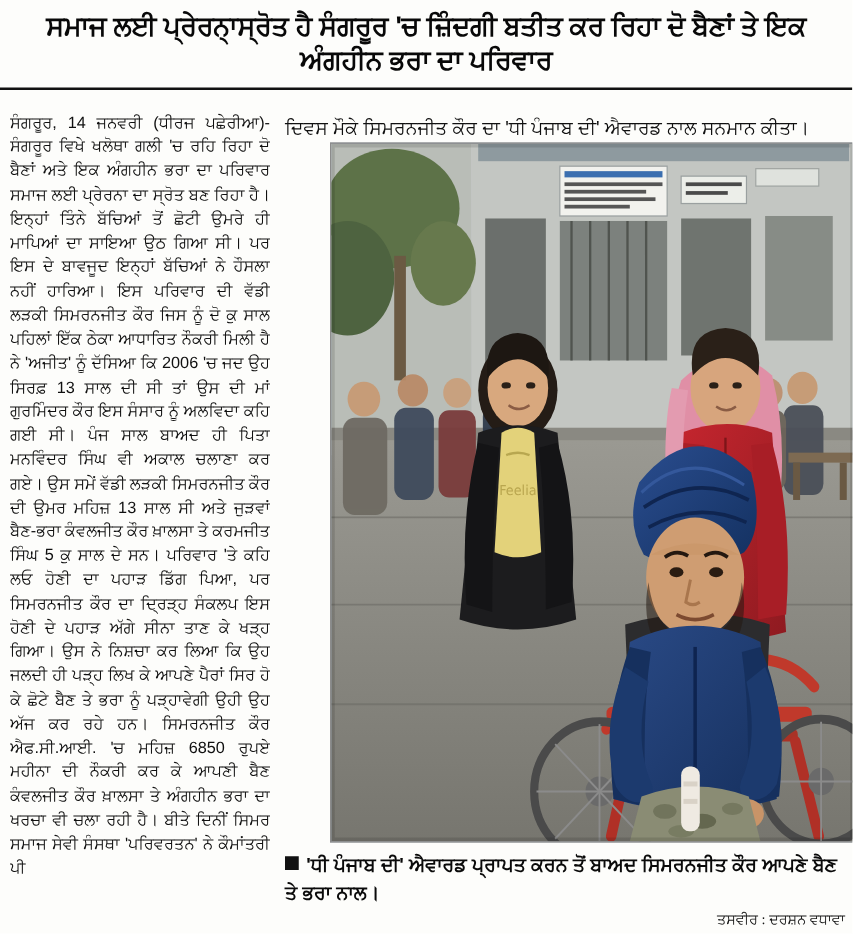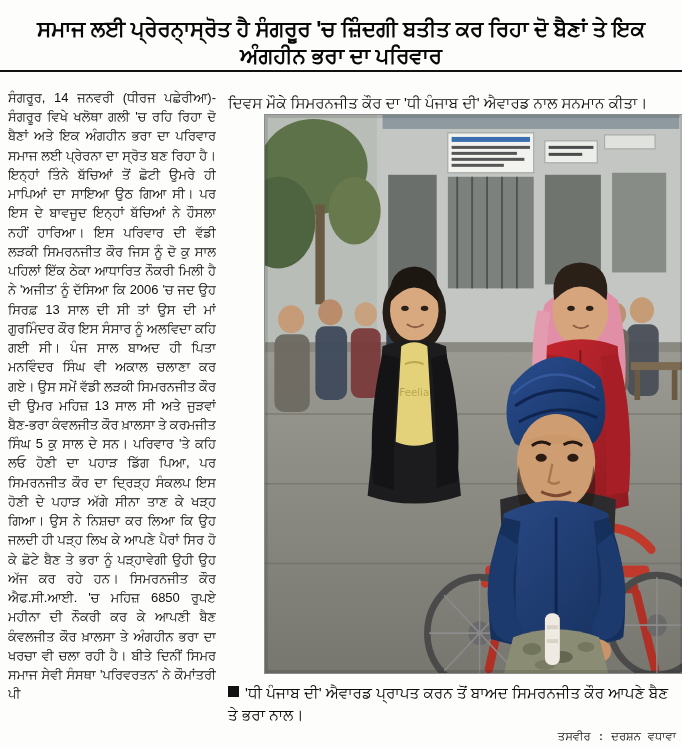--- a/index.html
+++ b/index.html
@@ -20,21 +20,21 @@
   }
   
   .headline-wrap {
     position: absolute;
     left: 0;
     top: 0;
     width: 682px;
     height: 72px;
     border-bottom: 2px solid #111;
     display: flex;
-    align-items: flex-end;
+    align-items: center;
     justify-content: center;
     padding: 0 6px;
     box-sizing: border-box;
   }
   .headline {
     font-family: "Liberation Sans", sans-serif;
     font-weight: bold;
     font-size: 21.5px;
     line-height: 1.25;
     color: #080808;
@@ -86,40 +86,40 @@
     margin-left: 36px;
   }
   .photo svg { display: block; width: 100%; height: 100%; }
   
   .bottom-caption {
     position: absolute;
     left: 228px;
     top: 682px;
     width: 448px;
     font-family: "Liberation Sans", sans-serif;
-    font-weight: normal;
+    font-weight: bold;
     font-size: 15.2px;
     line-height: 1.42;
     color: #0a0a0a;
   }
   .sq-bullet {
     display: inline-block;
     width: 11px;
     height: 11px;
     background: #111;
     margin-right: 6px;
     vertical-align: middle;
     position: relative;
     top: -2px;
   }
   .credit {
     position: absolute;
     right: 6px;
     top: 730px;
-    font-family: Liberation Mono, monospace;
+    font-family: Liberation Serif, serif;
     font-size: 11.5px;
     color: #141414;
     text-align: right;
   }
 </style>
 </head>
 <body>
 
 <div class="page">
 

